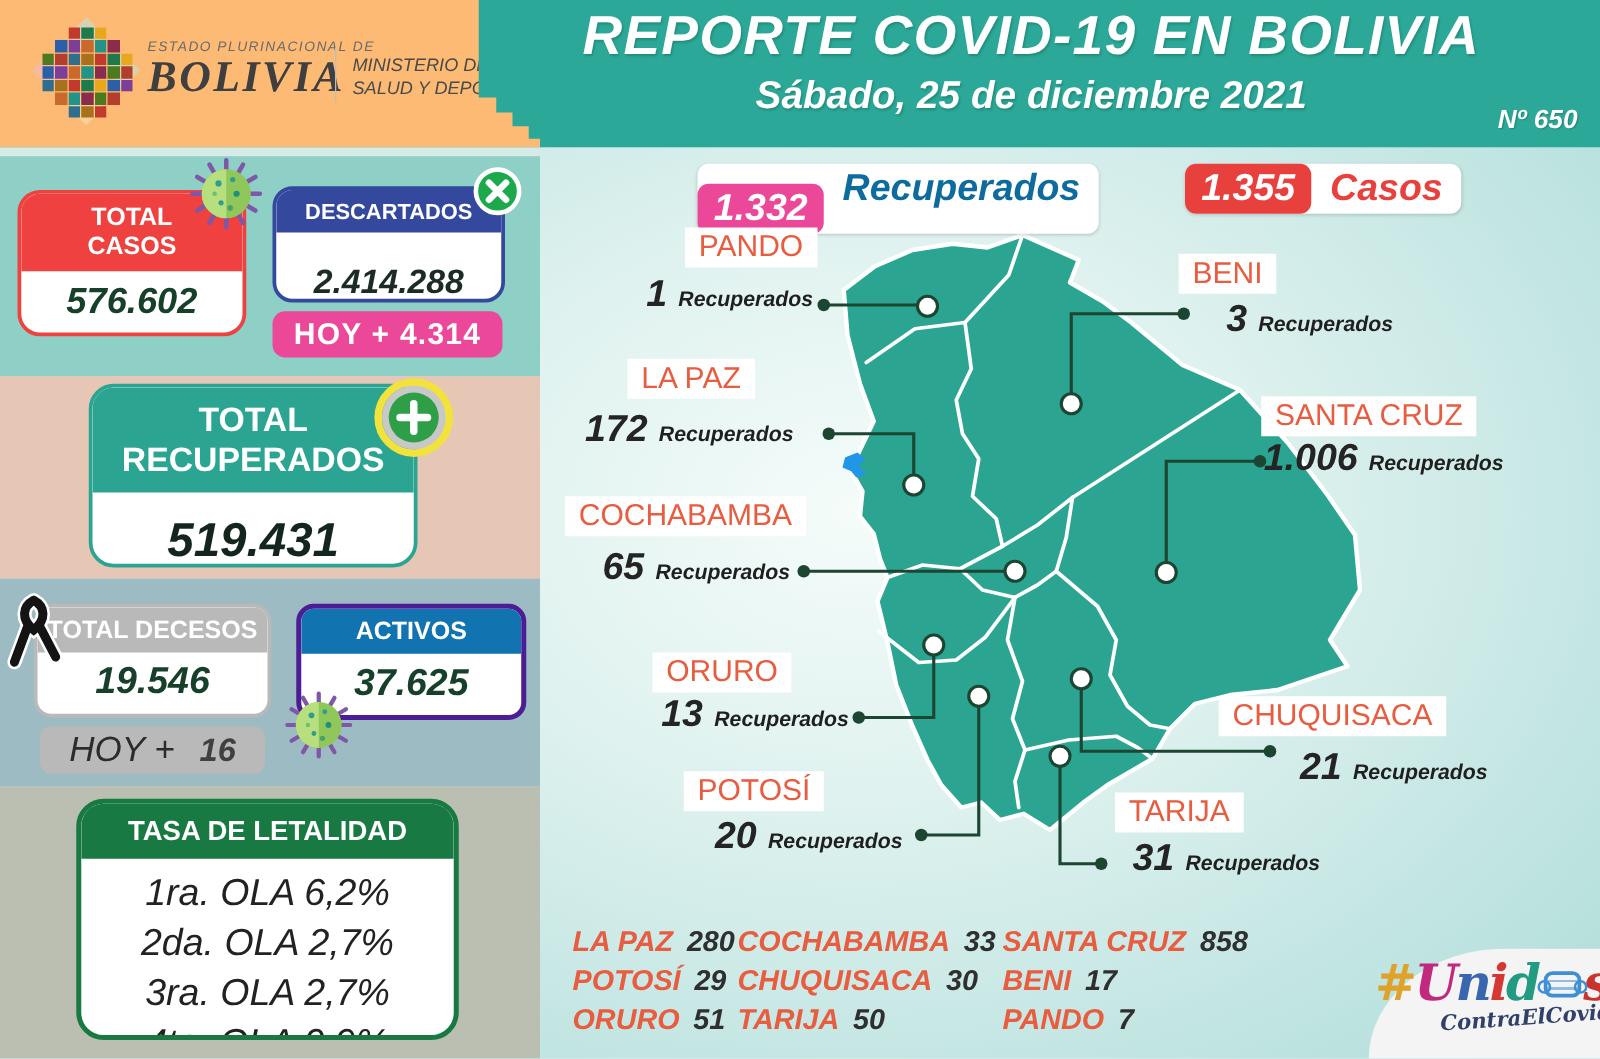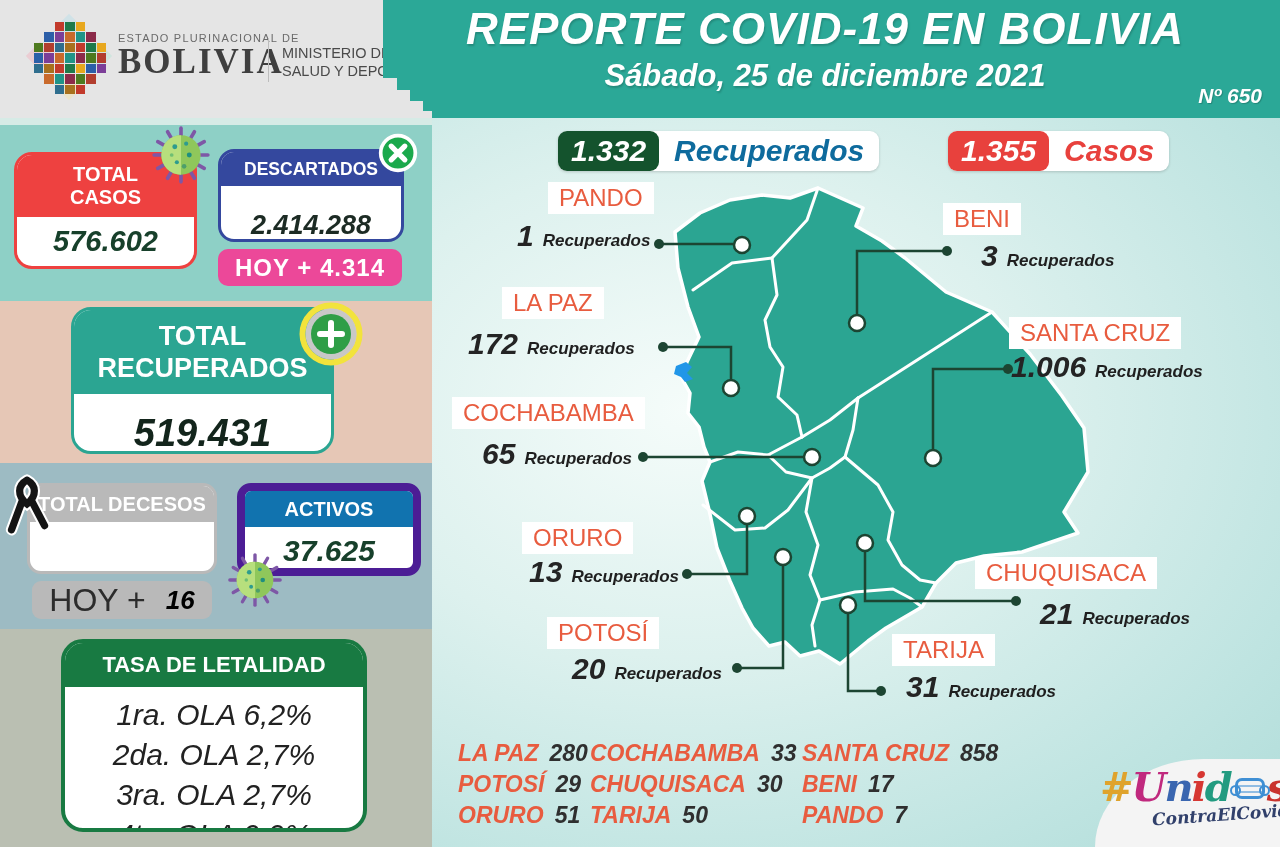--- a/index.html
+++ b/index.html
@@ -1,22 +1,22 @@
 <!DOCTYPE html>
 <html><head>
 <meta charset="utf-8">
 <style>
   * { margin:0; padding:0; box-sizing:border-box; }
   body { font-family:"Liberation Sans", sans-serif; }
   .canvas { position:relative; width:1280px; height:847px; overflow:hidden; background:#BCE3E0; }
 
   
   .topbar { position:absolute; left:0; top:0; width:1280px; height:118px; background:#2BA897; }
-  .logo-box { position:absolute; left:0; top:0; width:432px; height:135px; background:#e5e5e5;
-      clip-path: polygon(0 0, 383px 0, 383px 78px, 397px 78px, 397px 90px, 410px 90px, 410px 101px, 423px 101px, 423px 111px, 432px 111px, 432px 118px, 0 118px); }
+  .logo-box { position:absolute; left:0; top:0; width:432px; height:135px; background:#fdba74;
+      clip-path: polygon(0 0, 383px 0, 383px 78px, 397px 78px, 397px 90px, 410px 90px, 410px 101px, 423px 101px, 423px 111px, 432px 111px, 432px 118px, 0 118px); font-style: italic; }
   .chakana { position:absolute; left:28px; top:16px; width:84px; height:84px; }
   .chakana .pastel { position:absolute; width:20px; height:20px; transform:rotate(45deg); opacity:.55; }
   .chakana-grid { position:absolute; left:6px; top:6px; width:72px; height:72px; display:grid;
       grid-template-columns:repeat(7,1fr); grid-template-rows:repeat(7,1fr); gap:1px; }
   .chakana-grid div { width:100%; height:100%; }
   .gov-text { position:absolute; left:118px; top:32px; }
   .estado-line { font-size:11px; letter-spacing:1.2px; color:#6a6a6a; }
   .bolivia-word { font-family:"Liberation Serif", serif; font-weight:bold; font-size:35px; color:#3f3f3f; letter-spacing:2px; line-height:1.05; }
   .gov-divider { position:absolute; left:268px; top:38px; width:1px; height:44px; background:#bdbdbd; }
   .ministerio { position:absolute; left:282px; top:44px; font-size:14.5px; color:#4a4a4a; line-height:1.25; }
@@ -52,44 +52,44 @@
   .card-recuperados { left:71px; top:189px; width:263px; height:147px; border:3px solid #2BA592; border-radius:20px; }
   .card-recuperados .stat-head { background:#2BA592; height:84px; font-size:27px; line-height:1.2; }
   .card-recuperados .stat-value { font-size:38px; padding-top:18px; color:#13251C; }
 
   .card-decesos { left:27px; top:365px; width:190px; height:91px; border:3px solid #B9B9B9; border-radius:14px; }
   .card-decesos .stat-head { background:#B9B9B9; height:36px; font-size:20px; }
   .card-decesos .stat-value { font-size:30px; padding-top:6px; }
 
   .box-hoy-decesos { position:absolute; left:32px; top:463px; width:180px; height:38px; background:#B9B9B9; border-radius:9px;
       display:flex; align-items:center; justify-content:center; gap:20px; }
-  .box-hoy-decesos .hoy-label { font-size:32px; color:#2c2c2c; }
-  .box-hoy-decesos .hoy-value { font-size:26px; font-style:italic; font-weight:800; color:#000000;text-align:center; }
-
-  .card-activos { left:237px; top:365px; width:184px; height:93px; border:8px solid #4c1d95; border-radius:14px; }
+  .box-hoy-decesos .hoy-label { font-size:28px; font-style:italic; color:#2c2c2c; }
+  .box-hoy-decesos .hoy-value { font-size:26px; font-style:italic; font-weight:800; color:#404040;text-align:center; }
+
+  .card-activos { left:237px; top:365px; width:184px; height:93px; border:4px solid #4c1d95; border-radius:14px; }
   .card-activos .stat-head { background:#1173AF; height:36px; font-size:20px; }
   .card-activos .stat-value { font-size:30px; padding-top:7px; }
 
   .card-tasa { left:61px; top:521px; width:306px; height:193px; border:4px solid #187A42; border-radius:22px; }
   .card-tasa .stat-head { background:#187A42; height:44px; font-size:22px; }
   .card-tasa .tasa-body { padding-top:8px; text-align:center; }
   .card-tasa .tasa-row { font-size:30px; font-weight:400; font-style:italic; color:#222; line-height:1.33; }
 
   .floating-icon { position:absolute; }
 
   
   .map-area { position:absolute; left:432px; top:118px; width:848px; height:729px;
       background:radial-gradient(ellipse at 30% 40%, #F5FCFA 0%, #DDF1EE 40%, #BFE4E1 78%, #AFDCD9 100%); }
   .map-svg { position:absolute; left:0; top:0; }
 
   .hbadge { position:absolute; display:flex; border-radius:9px; background:#fff; box-shadow:0 1px 3px rgba(0,0,0,.18); }
   .hbadge .num { font-size:30px; font-weight:800; font-style:italic; color:#fff; padding:3px 13px; border-radius:9px; }
   .hbadge .lbl { font-size:30px; font-weight:800; font-style:italic; padding:3px 15px; }
   .badge-recuperados { left:126px; top:13px; }
-  .badge-recuperados .num { background:#14532d; }
+  .badge-recuperados .num { background:#ec4899;margin-top:16px; }
   .badge-recuperados .lbl { color:#0E6B9D; }
   .badge-casos { left:516px; top:13px; }
   .badge-casos .num { background:#E8413D; }
   .badge-casos .lbl { color:#E8413D; }
 
   .dept-label { position:absolute; background:#fff; color:#E85C3F; font-size:24px; padding:2px 11px; white-space:nowrap; }
   .dept-value { position:absolute; display:flex; align-items:baseline; gap:9px; white-space:nowrap; }
   .dept-value .num { font-size:30px; font-weight:800; font-style:italic; color:#242424; }
   .dept-value .unit { font-size:17px; font-weight:800; font-style:italic; color:#1f1f1f; }
 
@@ -266,20 +266,21 @@
 
     <svg class="floating-icon" style="left:299px;top:184px;" width="64" height="64" viewBox="0 0 64 64">
       <circle cx="32" cy="32" r="28.5" fill="none" stroke="#F2E33C" stroke-width="6"></circle>
       <circle cx="32" cy="32" r="25.5" fill="#C8C8C8"></circle>
       <circle cx="32" cy="32" r="20" fill="#2E9E47"></circle>
       <path d="M32,21 V43 M21,32 H43" stroke="#fff" stroke-width="6" stroke-linecap="round"></path>
     </svg>
 
     <div class="stat-card card-decesos">
       <div class="stat-head">TOTAL DECESOS</div>
+      <div class="stat-value">19.546</div>
     </div>
 
     <svg class="floating-icon" style="left:2px;top:356px;" width="50" height="64" viewBox="0 0 48 62">
       <g fill="none" stroke="#fff" stroke-width="11" stroke-linecap="round">
         <path d="M24,6 C33,11 34,21 24,29 C14,21 15,11 24,6"></path>
         <path d="M19,27 L9,54"></path>
           <path d="M29,27 L41,50"></path>
       </g>
       <g fill="none" stroke="#141414" stroke-width="7" stroke-linecap="round">
         <path d="M24,6 C33,11 34,21 24,29 C14,21 15,11 24,6"></path>

